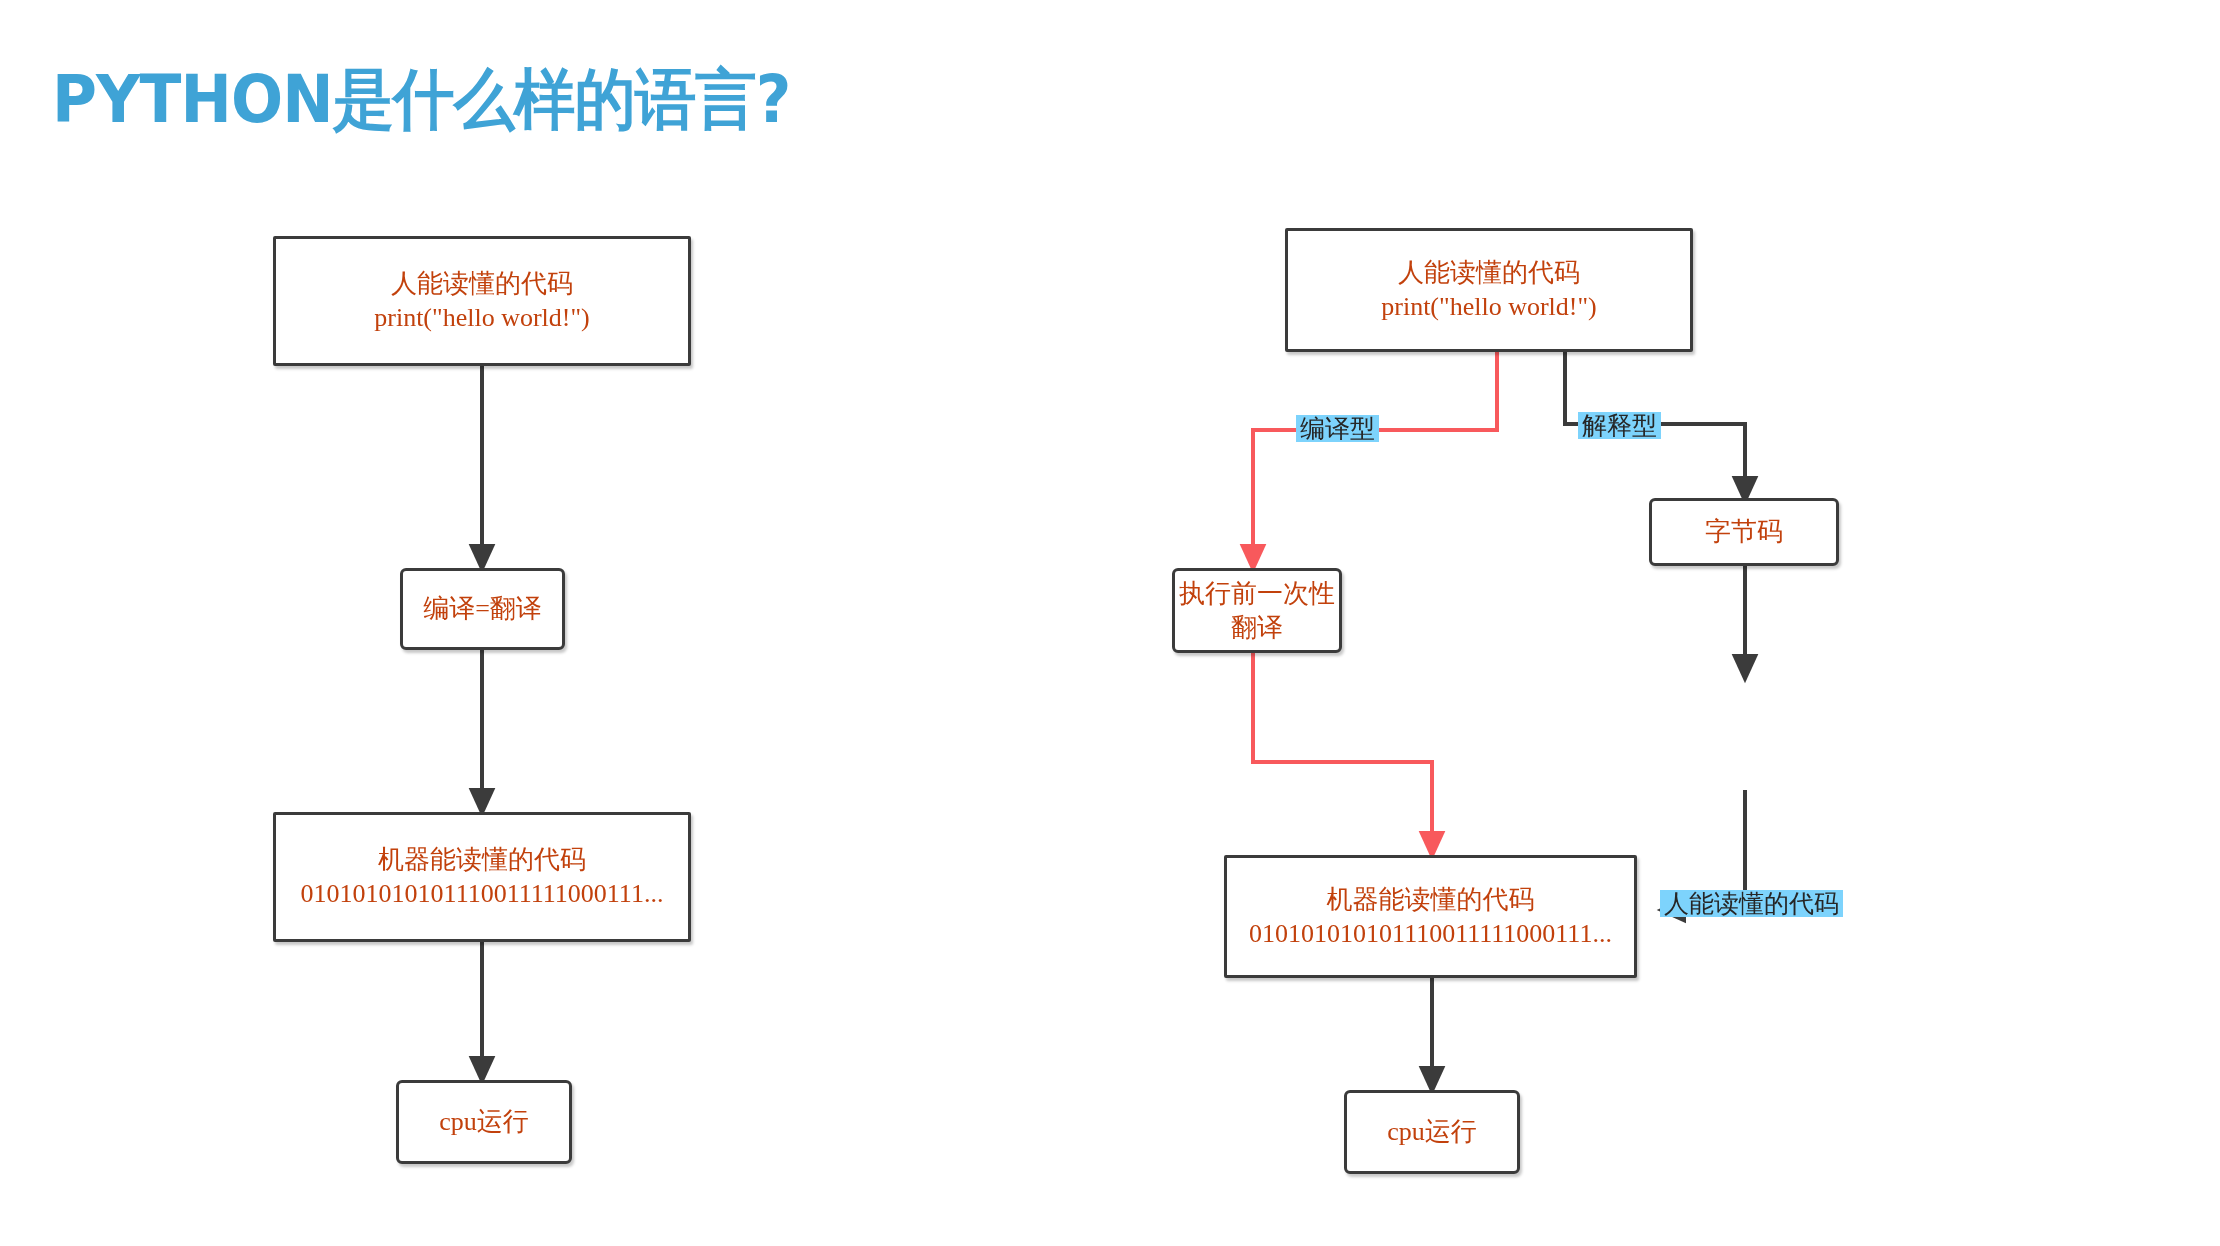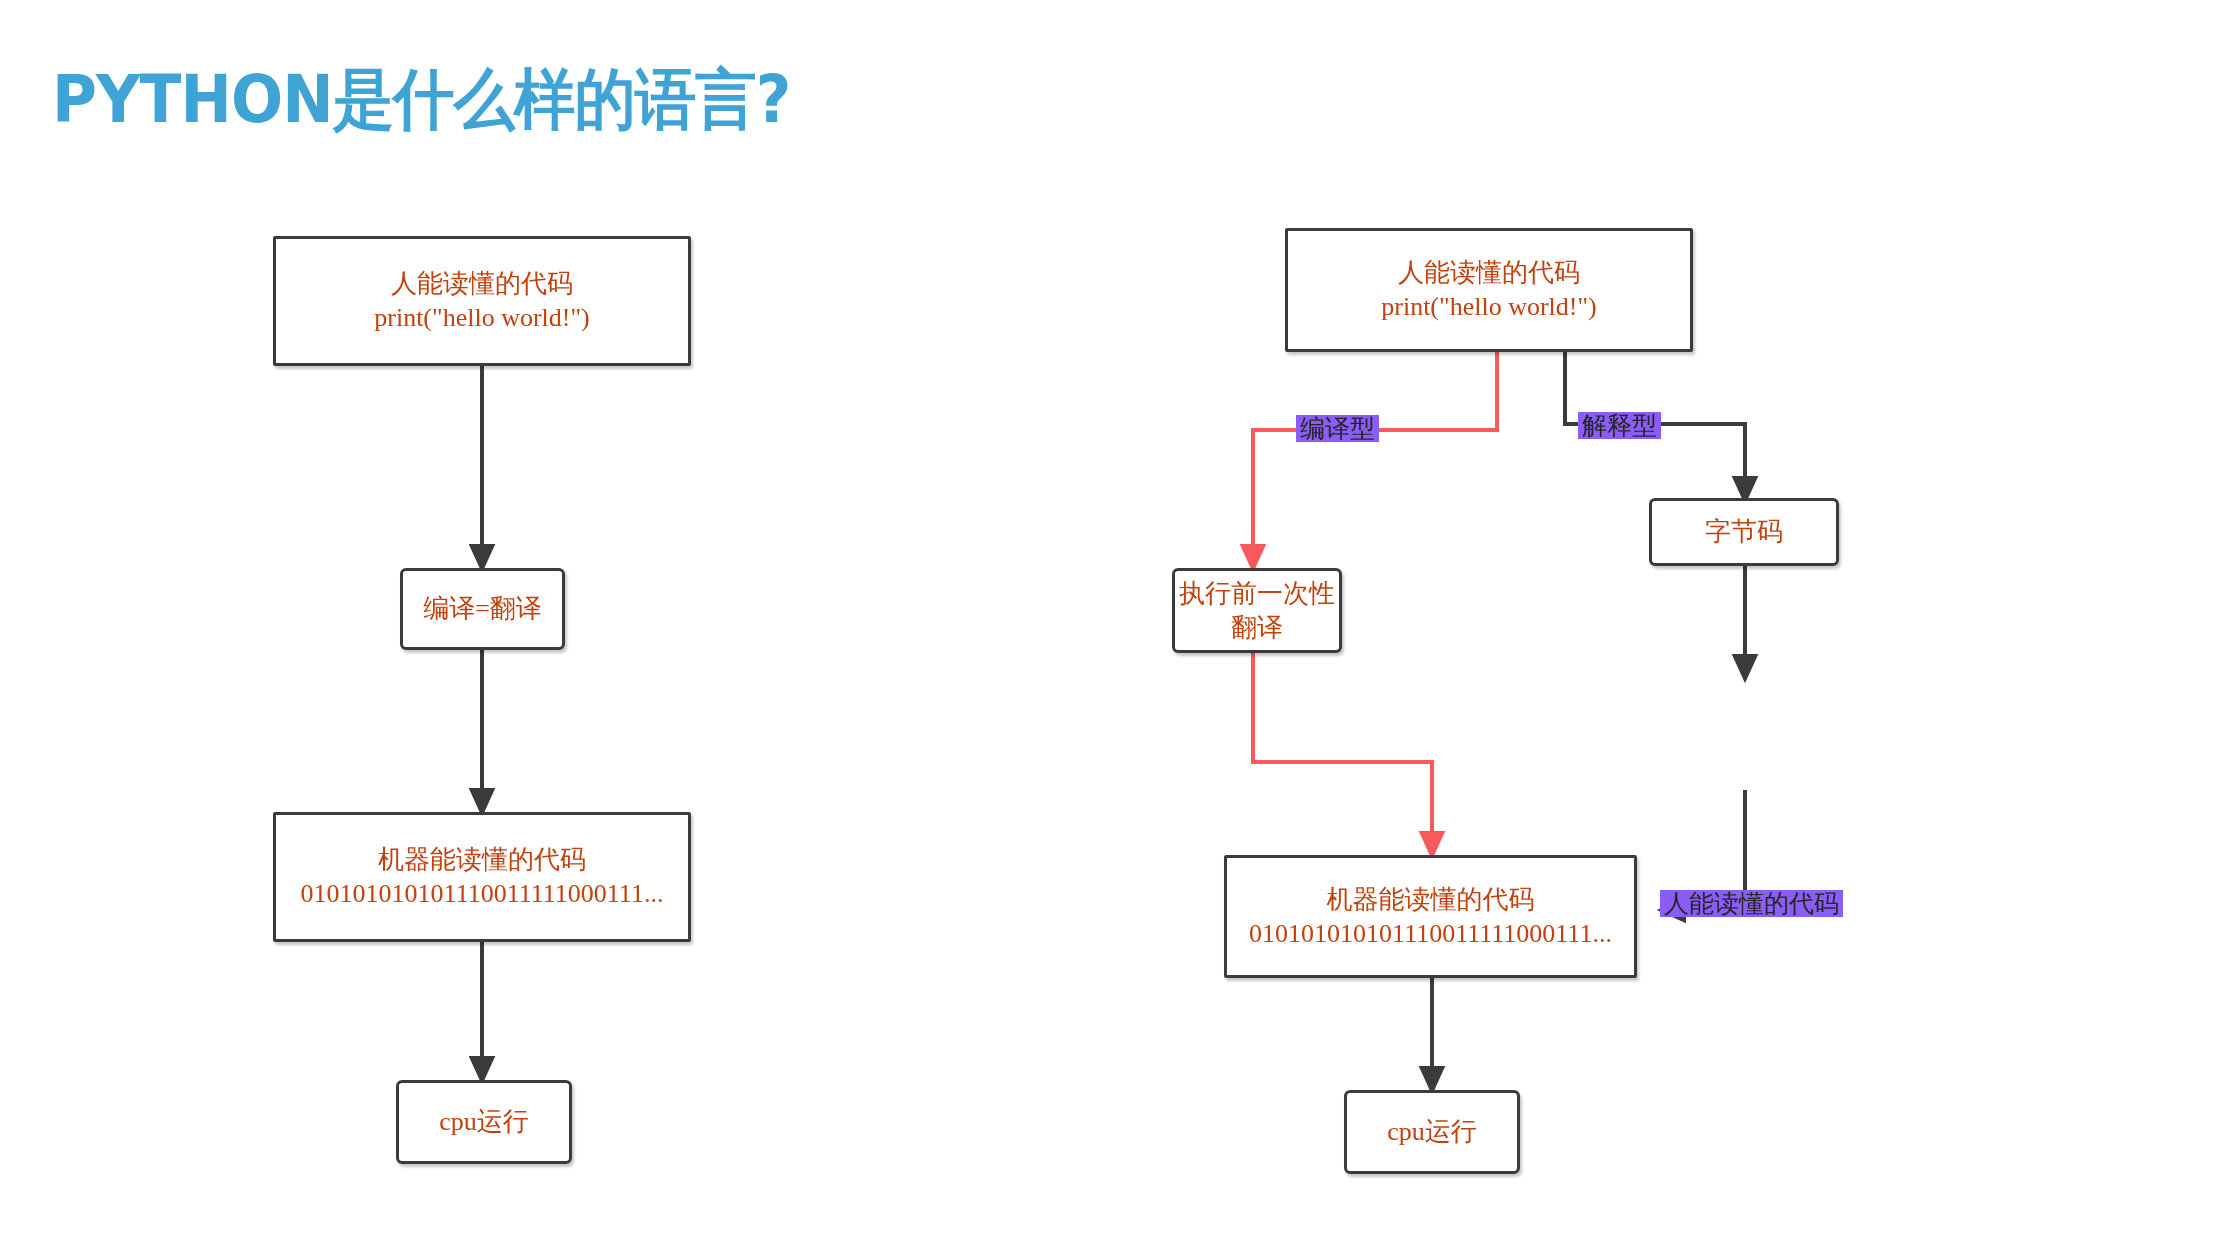--- a/index.html
+++ b/index.html
@@ -55,21 +55,21 @@
     font-family: "Liberation Serif", "DejaVu Serif", serif;
     box-shadow: 2px 3px 3px rgba(0,0,0,0.22);
   }
   .node.rect { border-radius: 2px; }
   .node.round { border-radius: 6px; border-width: 3px; }
   .node.circle { border-radius: 50%; }
   .node .l1 { font-size: 26px; line-height: 1.30; white-space: nowrap; }
   .node .l2 { font-size: 26px; line-height: 1.30; white-space: nowrap; }
   .edge-label {
     position: absolute;
-    background: #8b5cf6;
+    background: #7dd3fc;
     color: #262626;
     font-family: "Liberation Serif", "DejaVu Serif", serif;
     font-size: 25px;
     line-height: 1;
     padding: 1px 4px;
     white-space: nowrap;
   }
 </style>
 </head>
 <body>

